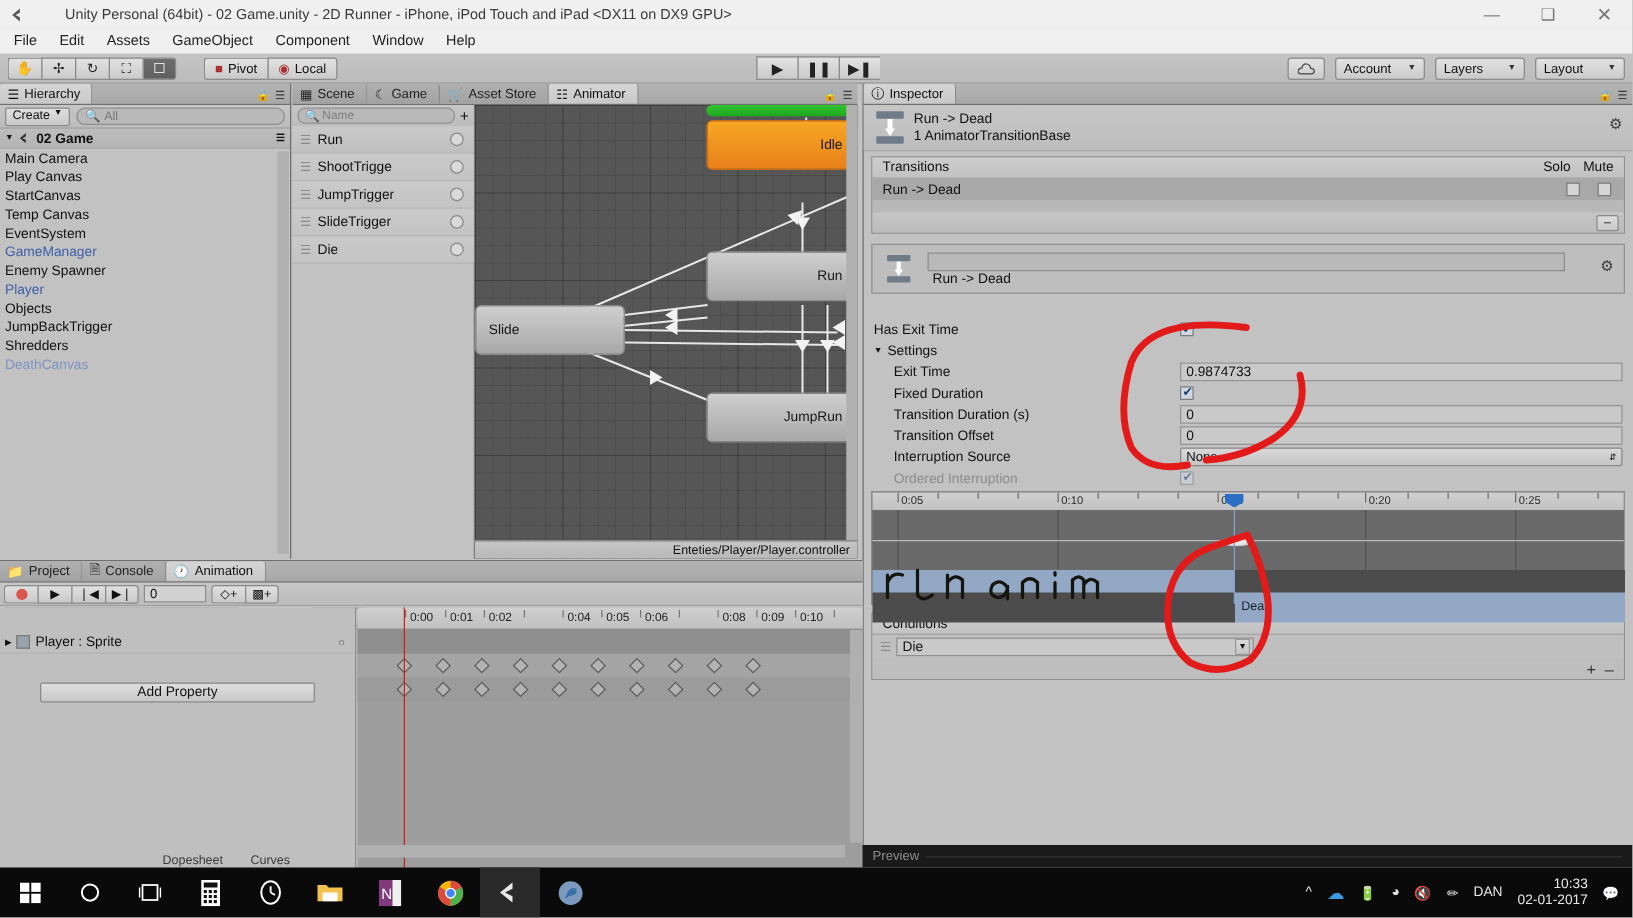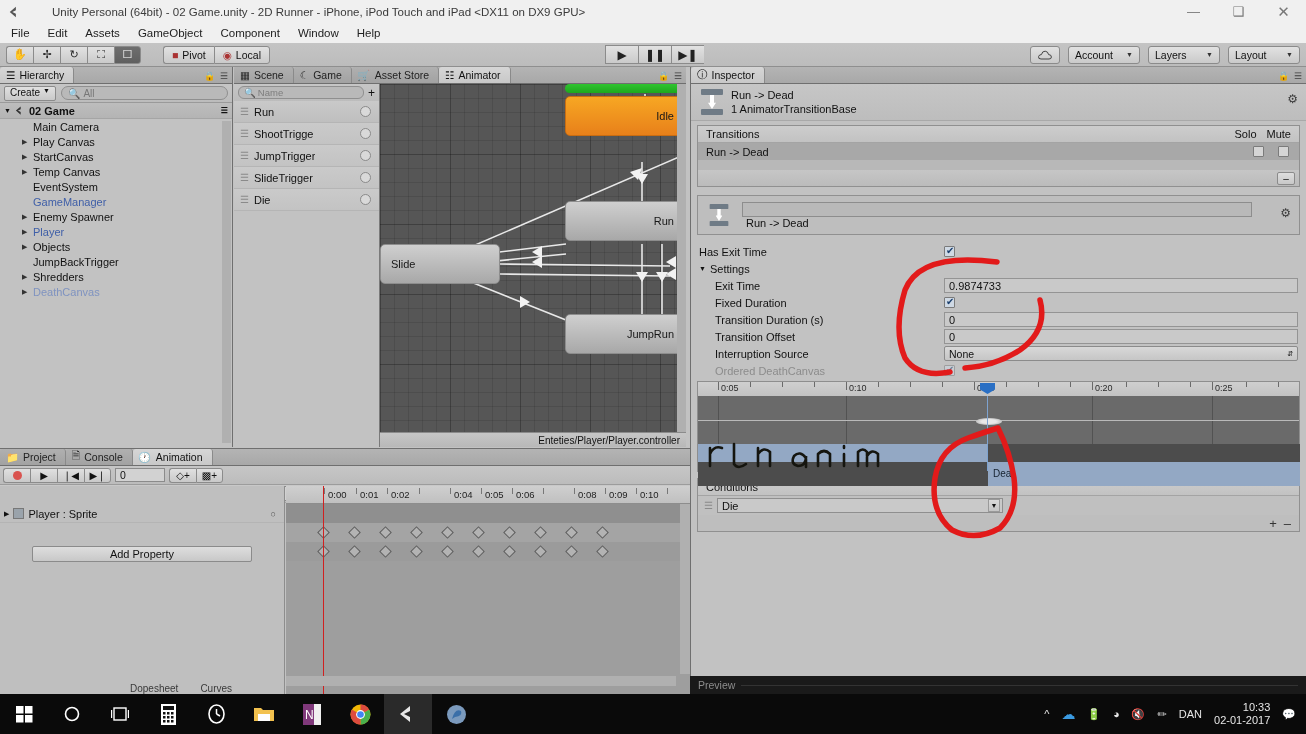--- a/index.html
+++ b/index.html
@@ -65,21 +65,21 @@
                border-right:1px solid #6f6f6f; }
   .h-toolbar { height:19px; background:linear-gradient(#c6c6c6,#bcbcbc); display:flex; align-items:center;
                padding:0 4px; gap:5px; border-bottom:1px solid #9a9a9a;}
   .create-btn { height:15px; padding:0 5px; background:linear-gradient(#e0e0e0,#c9c9c9); border:1px solid #8b8b8b;
                 border-radius:2px; display:flex; align-items:flex-start; gap:3px; font-size:10px;}
   .searchfield { flex:1; height:14px; background:#b9b9b9; border:1px solid #8f8f8f; border-radius:7px;
                  display:flex; align-items:center; padding:0 6px; font-size:10px; color:#777; gap:3px;}
   .h-root { height:16px; background:linear-gradient(#bdbdbd,#b4b4b4); display:flex; align-items:center;
             padding-left:4px; gap:3px; font-size:11px; font-weight:bold; border-bottom:1px solid #a5a5a5;}
   .h-list { padding-top:0px; }
-  .h-item { height:15px; display:flex; align-items:center; font-size:11px; padding-left:33px; }
+  .h-item { height:15px; display:flex; align-items:center; font-size:11px; padding-left:4px; }
   .h-item .fold { width:10px; font-size:7px; color:#333; margin-left:-11px; margin-right:1px;}
   .h-item.prefab { color:#3f5fa8; }
   .h-item.prefab-dim { color:#7f93c0; }
   .h-scroll { position:absolute; right:1px; top:54px; width:9px; height:322px; background:#b0b0b0; }
 
   
   .animator { position:absolute; left:234px; top:0; width:452px; height:380px; background:#c2c2c2; }
   .an-sub { height:17px; background:linear-gradient(#c0c0c0,#b4b4b4); display:flex; align-items:center;
             border-bottom:1px solid #8b8b8b; position:relative;}
   .an-sub .stab { height:17px; padding:0 7px; display:flex; align-items:center; font-size:10.5px;
@@ -575,21 +575,21 @@
         <div class="tr-icon">
           <div class="bar t"></div>
             <div class="arrow"></div>
             <div class="bar b"></div>
         </div>
         <div class="nm-field"></div>
         <div class="nm-label">Run -&gt; Dead</div>
         <div class="gear" style="top:10px">⚙</div>
       </div>
 
-      <div style="margin-top:8px">
+      <div style="margin-top:20px">
         <div class="fld-row">
           <span class="lab">Has Exit Time</span>
           <span class="cbx on"></span>
         </div>
         <div class="fld-row">
           <span class="foldarrow">▼</span>
           <span>Settings</span>
         </div>
         <div class="fld-row">
           <span class="lab ind">Exit Time</span>
@@ -608,21 +608,21 @@
           <span class="inputf">0</span>
         </div>
         <div class="fld-row">
           <span class="lab ind">Interruption Source</span>
           <span class="selectf">
             <span>None</span>
             <span style="font-size:7px">⇵</span>
           </span>
         </div>
         <div class="fld-row">
-          <span class="lab ind dim">Ordered DeathCanvas</span>
+          <span class="lab ind dim">Ordered Interruption</span>
           <span class="cbx on dim"></span>
         </div>
       </div>
 
       <div class="tl">
         <div class="tl-ruler">
           <div class="tick tickL" style="left:20px"></div>
           <div class="tlbl" style="left:23px">0:05</div>
           <div class="tick" style="left:52px"></div>
             <div class="tick" style="left:84px"></div>

